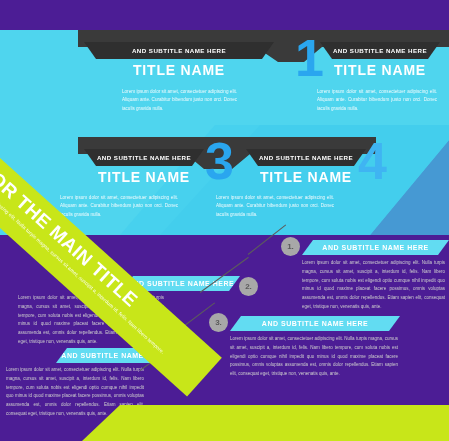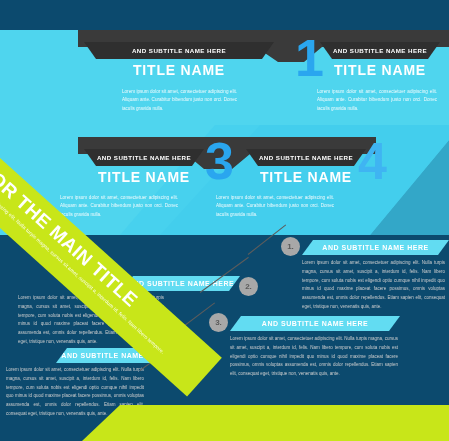--- a/index.html
+++ b/index.html
@@ -4,21 +4,21 @@
 <style>
   * { margin:0; padding:0; box-sizing:border-box; }
   html,body { width:449px; height:441px; }
   body {
     font-family:"Liberation Sans", sans-serif;
     background:#4a4a4a;
     overflow:hidden;
     position:relative;
   }
 
-  #stage { position:absolute; inset:0; overflow:hidden; background:#0c4a6e; }
+  #stage { position:absolute; inset:0; overflow:hidden; background:#4c1d95; }
 
   
   .top-wrap { position:absolute; left:0; top:0; width:449px; height:240px; }
 
   .blue-body {
     position:absolute;
     left:0; top:30px;
     width:449px; height:205px;
     background:#4fd5ee;
     clip-path: polygon(0 0, 449px 0, 449px 110px, 370px 205px, 0 205px);

